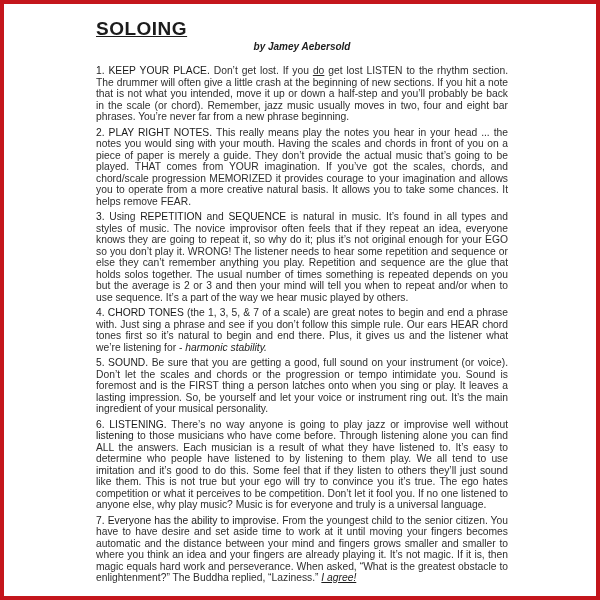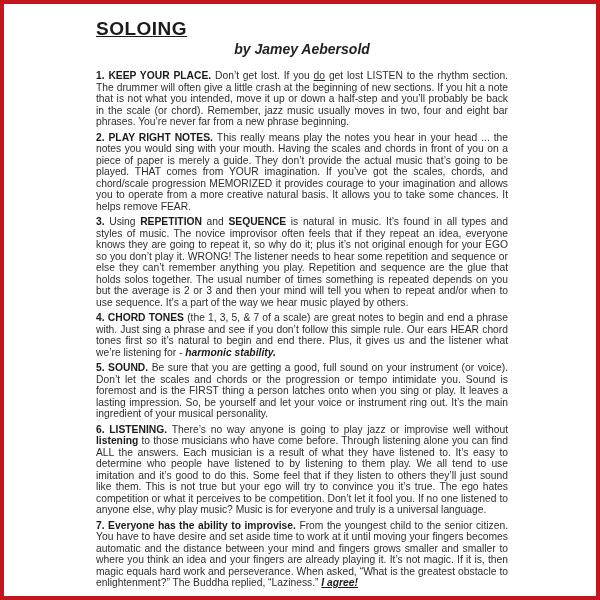--- a/index.html
+++ b/index.html
@@ -18,33 +18,33 @@
     font-weight: bold;
     font-size: 19px;
     letter-spacing: 0.5px;
     text-decoration: underline;
     color: #1c1c1c;
   }
   .byline {
     text-align: center;
     font-weight: bold;
     font-style: italic;
-    font-size: 14px;
+    font-size: 10px;
     margin-top: 1px;
     color: #222;
   }
   .para {
     font-size: 10.3px;
     line-height: 11.5px;
     text-align: justify;
     color: #2e2e2e;
     margin-top: 4px;
   }
   .para.first { margin-top: 13px; }
-  .para span[data-b="1"] { font-weight: bold; color: #1b1b1b; }
+  .para span[data-b="1"] { font-weight: normal; color: #1b1b1b; }
 </style>
 </head>
 <body style="border-color: rgb(196, 22, 28);">
 
 <div class="content">
   <div class="title">SOLOING</div>
   <div class="byline">by Jamey Aebersold</div>
 
   <div class="para first"><span data-b="1">1. KEEP YOUR PLACE. </span><span>Don’t get lost. If you </span><span style="text-decoration: underline;">do</span><span> get lost LISTEN to the rhythm section. The drummer will often give a little crash at the beginning of new sections. If you hit a note that is not what you intended, move it up or down a half-step and you’ll probably be back in the scale (or chord). Remember, jazz music usually moves in two, four and eight bar phrases. You’re never far from a new phrase beginning.</span></div>
   <div class="para"><span data-b="1">2. PLAY RIGHT NOTES. </span><span>This really means play the notes you hear in your head ... the notes you would sing with your mouth. Having the scales and chords in front of you on a piece of paper is merely a guide. They don’t provide the actual music that’s going to be played. THAT comes from YOUR imagination. If you’ve got the scales, chords, and chord/scale progression MEMORIZED it provides courage to your imagination and allows you to operate from a more creative natural basis. It allows you to take some chances. It helps remove FEAR.</span></div>

